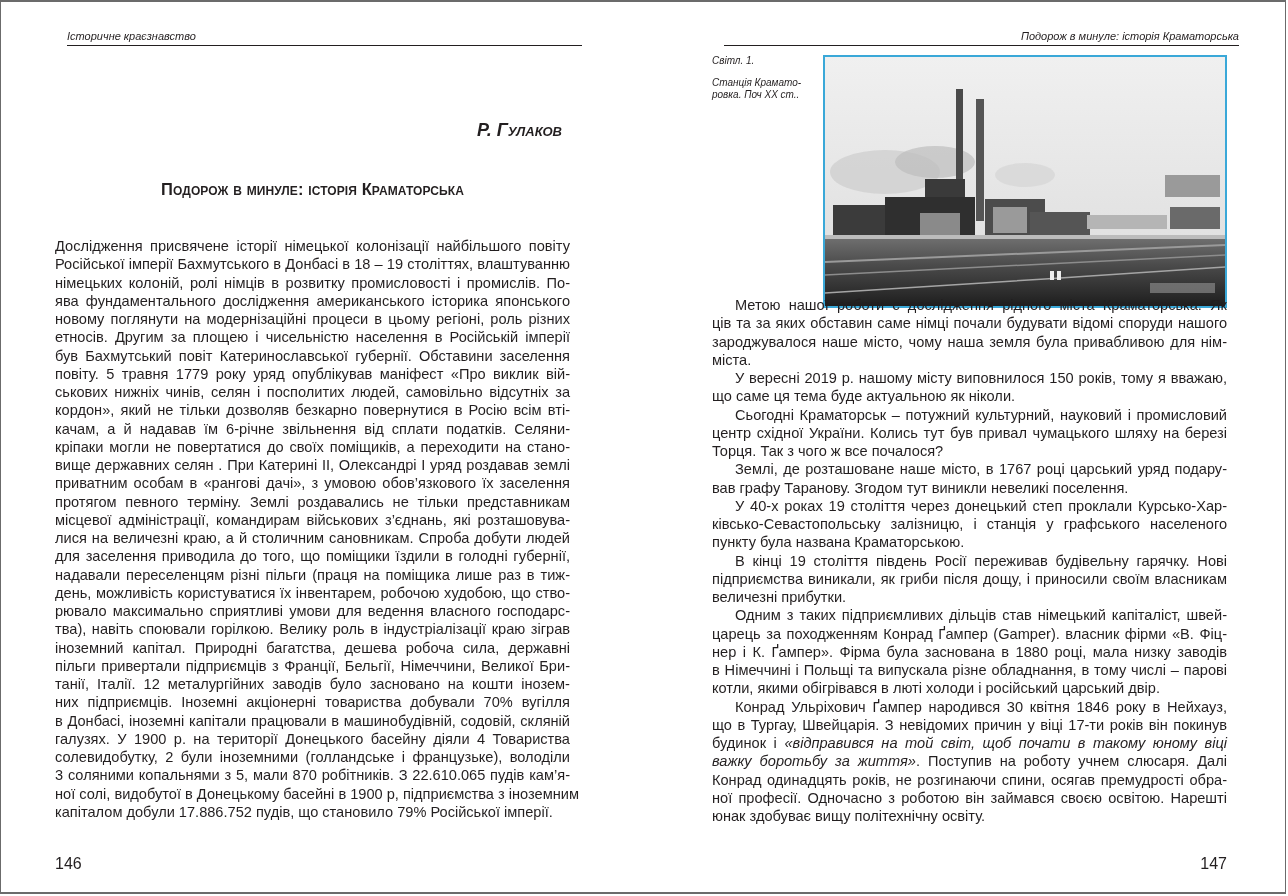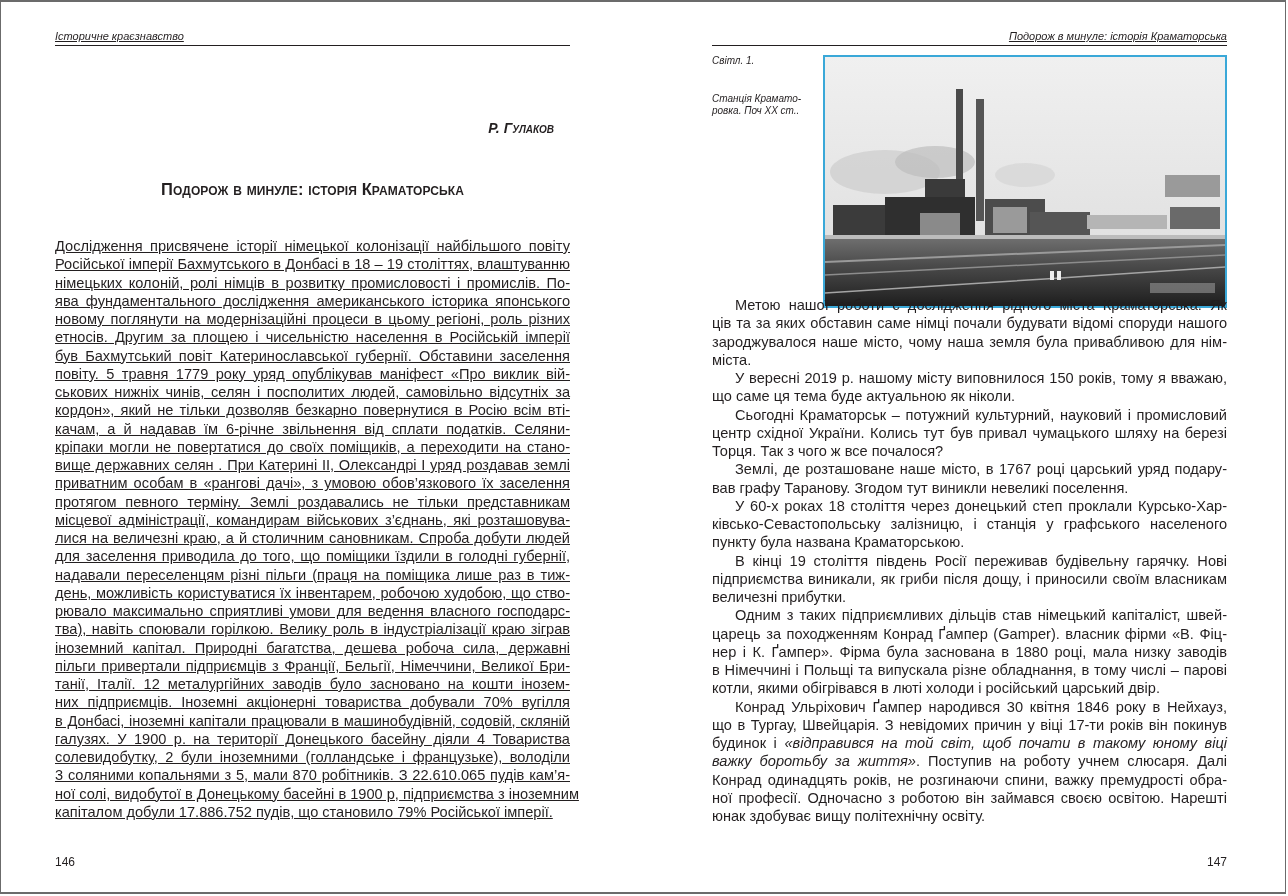--- a/index.html
+++ b/index.html
@@ -10,63 +10,63 @@
   .frame {
     position: absolute; left: 0; top: 0; width: 1286px; height: 894px;
     border: 1px solid #6b6b6b; border-top: 2px solid #6b6b6b; border-bottom: 2px solid #6b6b6b;
     box-sizing: border-box;
   }
   .page { position: absolute; top: 0; }
   .page-left { left: 55px; width: 515px; }
   .page-right { left: 712px; width: 515px; }
 
   .running-head {
-    position: absolute; top: 29px; left: 0; width: 100%;
+    position: absolute; top: 29px; left: 12px; width: 100%;
     font-style: italic; font-size: 11px; line-height: 14px;
-    border-bottom: 1px solid #231f20; padding-bottom: 2px; text-decoration: underline;
+    border-bottom: 1px solid #231f20; padding-bottom: 2px;
   }
   .page-right .running-head { text-align: right; }
 
   .author {
-    position: absolute; top: 120px; right: 16px;
-    font-weight: bold; font-style: italic; font-size: 14px;
+    position: absolute; top: 120px; right: 8px;
+    font-weight: bold; font-style: italic; font-size: 18px;
   }
   .author .sc { font-variant: small-caps; }
 
   .title {
     position: absolute; top: 180px; left: 0; width: 100%; text-align: center;
     font-weight: bold; font-size: 16.5px; font-variant: small-caps; letter-spacing: 0.1px;
   }
 
   .body-text {
     position: absolute; left: 0; width: 100%;
     font-size: 14.6px; line-height: 18.25px;
   }
-  .page-left .body-text { top: 237px; text-decoration: underline; }
+  .page-left .body-text { top: 237px; }
   .page-right .body-text { top: 296px; }
 
   .line {
     display: block; white-space: nowrap; text-align: justify; text-align-last: justify;
     height: 18.25px; overflow: visible;
   }
   .line.last { text-align-last: left; }
   .line.indent { padding-left: 23px; }
   .line em { font-style: italic; }
 
   .page-number {
-    position: absolute; top: 855px; font-size: 12px;
+    position: absolute; top: 855px; font-size: 16px;
   }
   .page-left .page-number { left: 0; }
   .page-right .page-number { right: 0; }
 
   .caption {
     position: absolute; top: 55px; left: 0; width: 102px;
     font-style: italic; font-size: 10px; line-height: 12px;
   }
-  .caption .cap-label { display: block; margin-bottom: 26px; }
+  .caption .cap-label { display: block; margin-bottom: 10px; }
 
   .photo {
     position: absolute; left: 111px; top: 55px; width: 404px; height: 253px;
     border: 2px solid #3aa8d8; box-sizing: border-box; overflow: hidden;
     background: #ededed;
   }
   .photo svg { display: block; width: 100%; height: 100%; }
 </style>
 </head>
 <body>
@@ -170,33 +170,33 @@
       <span class="line">ців та за яких обставин саме німці почали будувати відомі споруди нашого</span>
       <span class="line">зароджувалося наше місто, чому наша земля була привабливою для нім-</span>
       <span class="line last">міста.</span>
       <span class="line indent">У вересні 2019 р. нашому місту виповнилося 150 років, тому я вважаю,</span>
       <span class="line last">що саме ця тема буде актуальною як ніколи.</span>
       <span class="line indent">Сьогодні Краматорськ – потужний культурний, науковий і промисловий</span>
       <span class="line">центр східної України. Колись тут був привал чумацького шляху на березі</span>
       <span class="line last">Торця. Так з чого ж все почалося?</span>
       <span class="line indent">Землі, де розташоване наше місто, в 1767 році царський уряд подару-</span>
       <span class="line last">вав графу Таранову. Згодом тут виникли невеликі поселення.</span>
-      <span class="line indent">У 60-х роках 18 століття через донецький степ проклали Курсько-Хар-</span>
+      <span class="line indent">У 40-х роках 19 століття через донецький степ проклали Курсько-Хар-</span>
       <span class="line">ківсько-Севастопольську залізницю, і станція у графського населеного</span>
       <span class="line last">пункту була названа Краматорською.</span>
       <span class="line indent">В кінці 19 століття південь Росії переживав будівельну гарячку. Нові</span>
       <span class="line">підприємства виникали, як гриби після дощу, і приносили своїм власникам</span>
       <span class="line last">величезні прибутки.</span>
       <span class="line indent">Одним з таких підприємливих дільців став німецький капіталіст, швей-</span>
       <span class="line">царець за походженням Конрад Ґампер (Gamper). власник фірми «В. Фіц-</span>
       <span class="line">нер і К. Ґампер». Фірма була заснована в 1880 році, мала низку заводів</span>
       <span class="line">в Німеччині і Польщі та випускала різне обладнання, в тому числі – парові</span>
       <span class="line last">котли, якими обігрівався в люті холоди і російський царський двір.</span>
       <span class="line indent">Конрад Ульріхович Ґампер народився 30 квітня 1846 року в Нейхауз,</span>
       <span class="line">що в Тургау, Швейцарія. З невідомих причин у віці 17-ти років він покинув</span>
       <span class="line"><span>будинок і </span><em>«відправився на той світ, щоб почати в такому юному віці</em></span>
       <span class="line"><span></span><em>важку боротьбу за життя»</em><span>. Поступив на роботу учнем слюсаря. Далі</span></span>
-      <span class="line">Конрад одинадцять років, не розгинаючи спини, важку премудрості обра-</span>
+      <span class="line">Конрад одинадцять років, не розгинаючи спини, осягав премудрості обра-</span>
       <span class="line">ної професії. Одночасно з роботою він займався своєю освітою. Нарешті</span>
       <span class="line last">юнак здобуває вищу політехнічну освіту.</span>
     </div>
   <div class="page-number">147</div>
 </div>
 
 </body></html>

